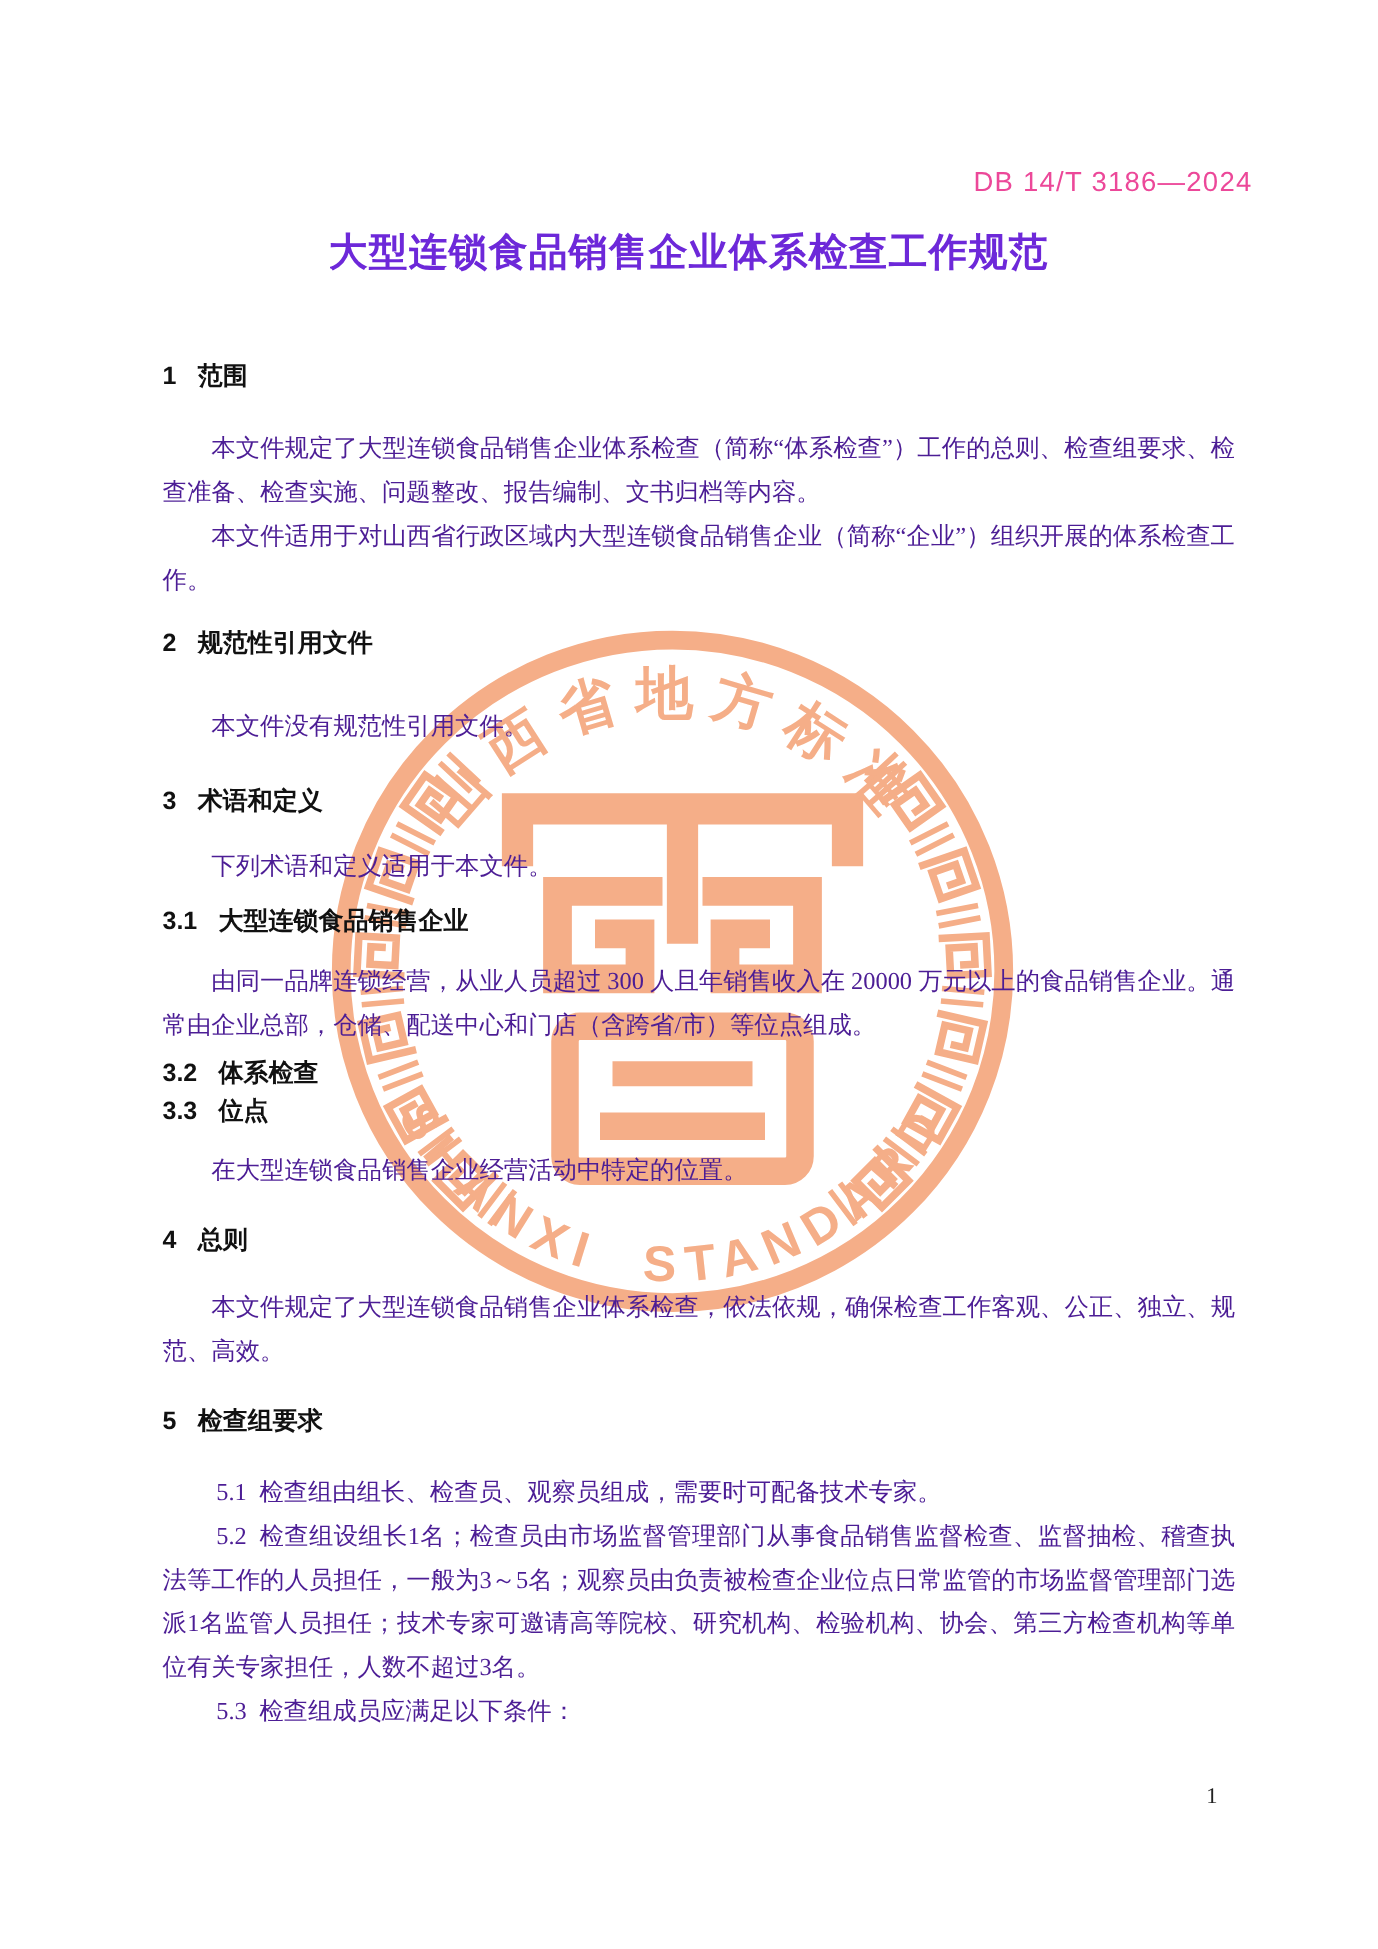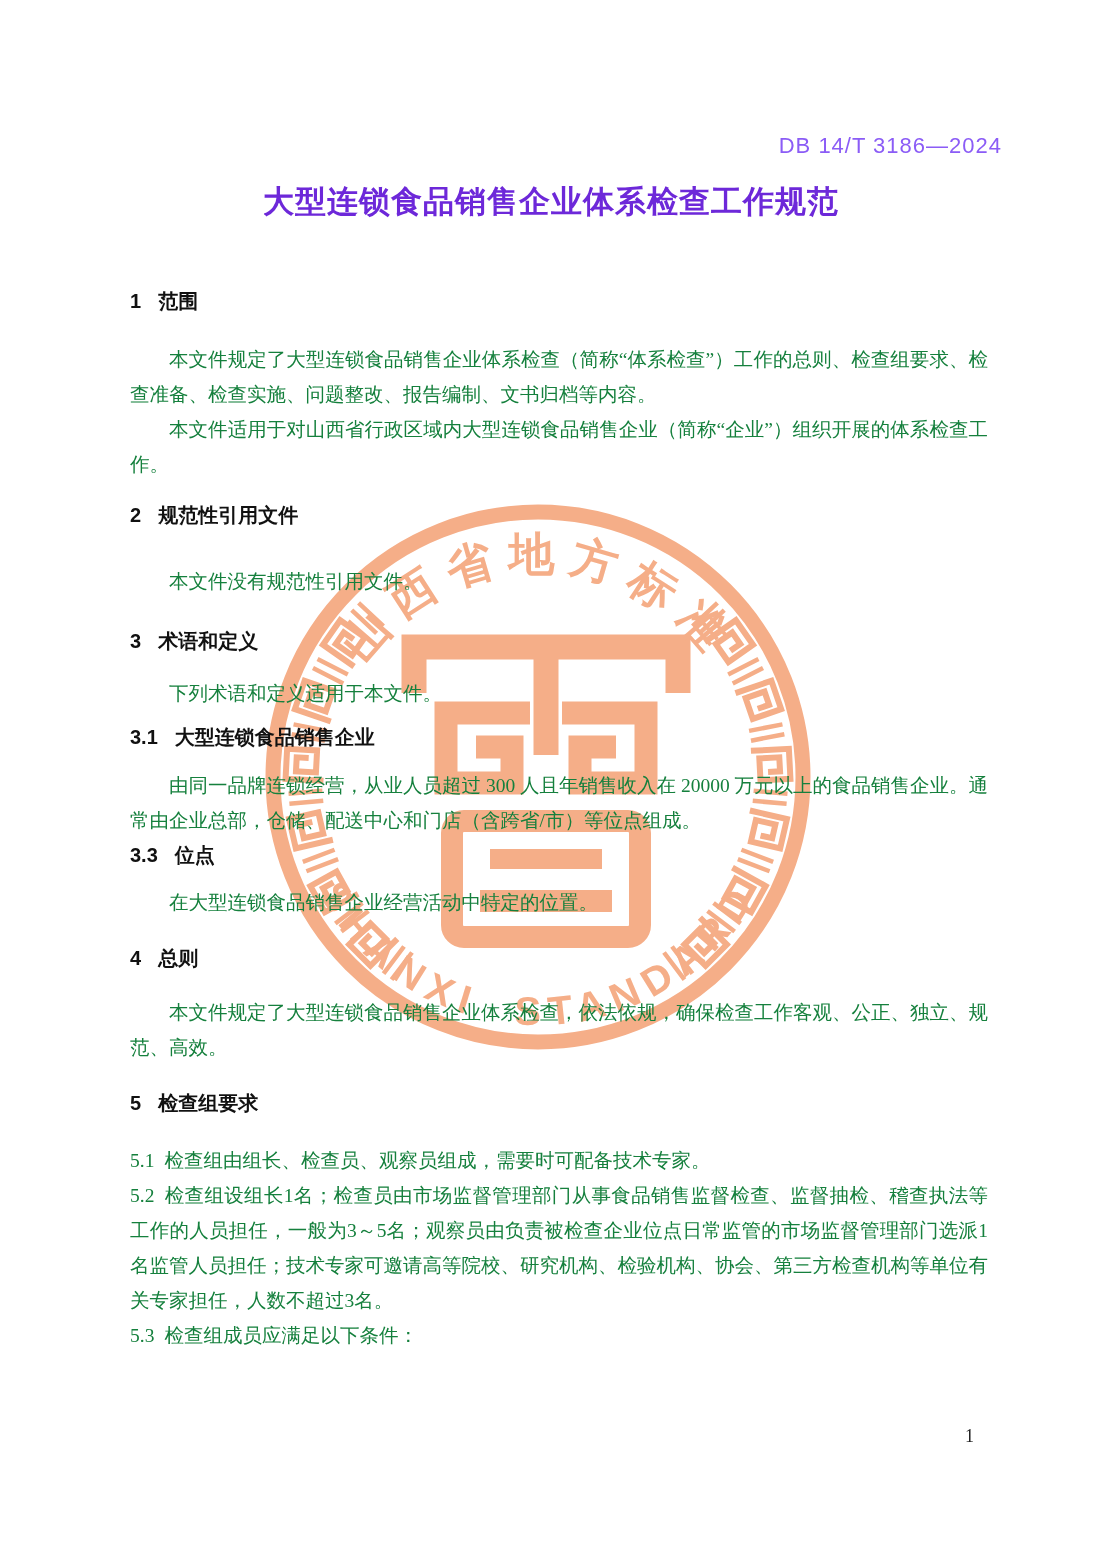--- a/index.html
+++ b/index.html
@@ -6,44 +6,44 @@
   .page {
     position:relative;
     width:1102px; height:1559px;
     background:#ffffff;
     overflow:hidden;
     font-family:"Liberation Serif","DejaVu Serif",serif;
   }
   .doc-code {
     position:absolute; top:133px; right:100px;
     font-family:"Liberation Sans","DejaVu Sans",sans-serif;
-    font-size:22px; letter-spacing:1px; color:#8b5cf6;
+    font-size:22px; letter-spacing:1px; color:#ec4899;
     font-stretch:condensed;
   }
   .title {
     position:absolute; top:181px; left:0; width:100%;
     text-align:center; margin:0;
     font-family:"Liberation Sans","DejaVu Sans",sans-serif;
     font-weight:bold; font-size:31px; letter-spacing:1px; color:#6d28d9;
   }
   .content {
     position:absolute; left:130px; top:0; width:858px;
   }
   .h {
     font-family:"Liberation Sans","DejaVu Sans",sans-serif;
     font-weight:bold; font-size:20px; line-height:26px; color:#111;
   }
   .h .hnum { margin-right:17px; }
   .body {
     margin:0;
-    font-size:19.5px; line-height:35px; color:#15803d;
+    font-size:19.5px; line-height:35px; color:#4c1d95;
     text-align:justify;
   }
   .indent { text-indent:39px; }
-  .clause .cnum { margin-right:10px; }
+  .clause .cnum { margin-right:10px;margin-left:43px; }
   .page-number {
     position:absolute; top:1426px; right:128px;
     font-size:18px; color:#222;
   }
   .seal {
     position:absolute; left:256px; top:495px;
     mix-blend-mode:multiply;
     pointer-events:none;
   }
   .seal-strokes { stroke:#F5AE88; }
@@ -142,20 +142,23 @@
     <div class="h" style="margin-top:29px">
       <span class="hnum">3</span><span>术语和定义</span>
     </div>
     <p class="body indent" style="margin-top:22px">下列术语和定义适用于本文件。</p>
 
     <div class="h" style="margin-top:13px">
       <span class="hnum">3.1</span><span>大型连锁食品销售企业</span>
     </div>
     <p class="body indent" style="margin-top:18px">由同一品牌连锁经营，从业人员超过 300 人且年销售收入在 20000 万元以上的食品销售企业。通常由企业总部，仓储、配送中心和门店（含跨省/市）等位点组成。</p>
 
+    <div class="h" style="margin-top:8px">
+      <span class="hnum">3.2</span><span>体系检查</span>
+    </div>
 
     <div class="h" style="margin-top:4px">
       <span class="hnum">3.3</span><span>位点</span>
     </div>
     <p class="body indent" style="margin-top:17px">在大型连锁食品销售企业经营活动中特定的位置。</p>
 
     <div class="h" style="margin-top:25px">
       <span class="hnum">4</span><span>总则</span>
     </div>
     <p class="body indent" style="margin-top:24px">本文件规定了大型连锁食品销售企业体系检查，依法依规，确保检查工作客观、公正、独立、规范、高效。</p>

